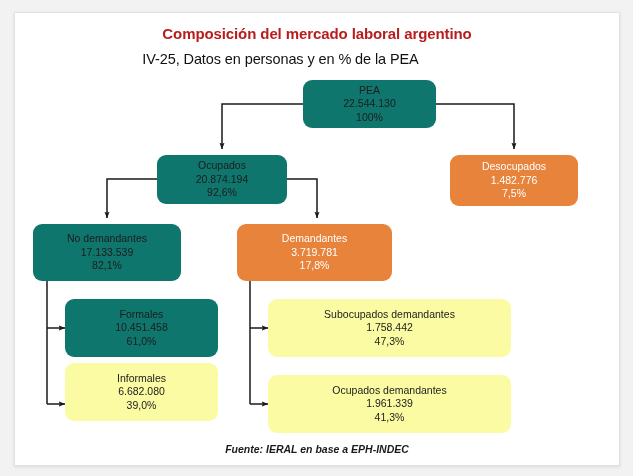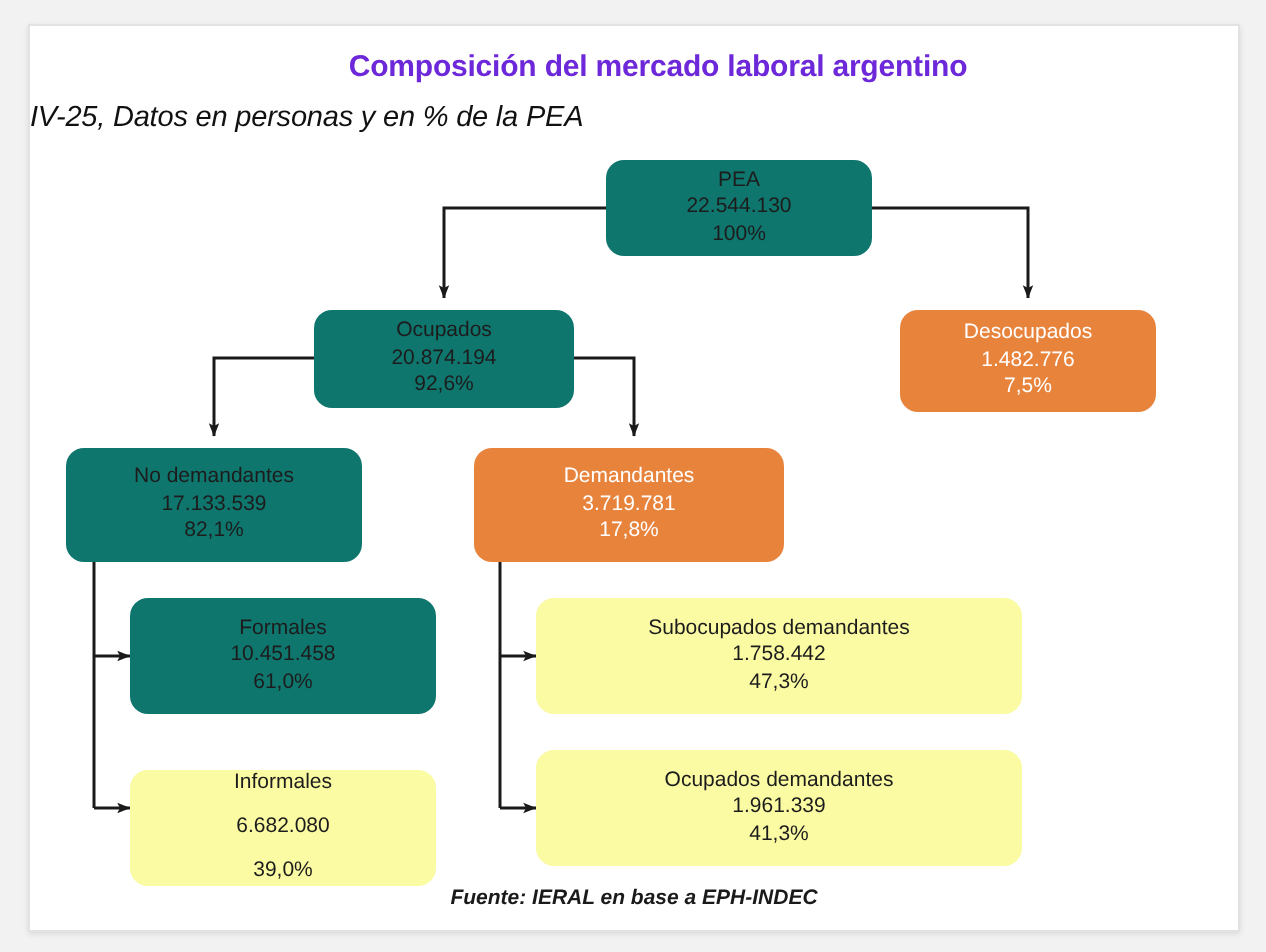--- a/index.html
+++ b/index.html
@@ -25,36 +25,36 @@
     overflow: hidden;
   }
   #canvas {
     position: absolute;
     left: 0; top: 0;
     width: 604px;
     height: 452px;
   }
   .title {
     position: absolute;
-    left: 12px;
+    left: 0;
     top: 12px;
     width: 604px;
     text-align: center;
     font-size: 15px;
     font-weight: bold;
-    color: #6d28d9;
+    color: #b91c1c;
     letter-spacing: -0.1px;
   }
   .subtitle {
     position: absolute;
     left: 0;
     top: 38px;
     width: 531px;
+    text-align: center;
     font-size: 14.5px;
-    font-style: italic;
     color: #111111;
     letter-spacing: -0.1px;
   }
   .source {
     position: absolute;
     left: 0;
     top: 430px;
     width: 604px;
     text-align: center;
     font-size: 10.5px;
@@ -161,21 +161,21 @@
       <span class="n-value">3.719.781</span>
       <span class="n-pct">17,8%</span>
     </div>
 
     <div class="node gray" style="left:50px; top:286px; width:153px; height:58px;">
       <span class="n-label">Formales</span>
       <span class="n-value">10.451.458</span>
       <span class="n-pct">61,0%</span>
     </div>
 
-    <div class="node yellow" style="left:50px; top:372px; width:153px; height:58px;justify-content:space-between;">
+    <div class="node yellow" style="left:50px; top:350px; width:153px; height:58px;">
       <span class="n-label">Informales</span>
       <span class="n-value">6.682.080</span>
       <span class="n-pct">39,0%</span>
     </div>
 
     <div class="node yellow" style="left:253px; top:286px; width:243px; height:58px;">
       <span class="n-label">Subocupados demandantes</span>
       <span class="n-value">1.758.442</span>
       <span class="n-pct">47,3%</span>
     </div>

